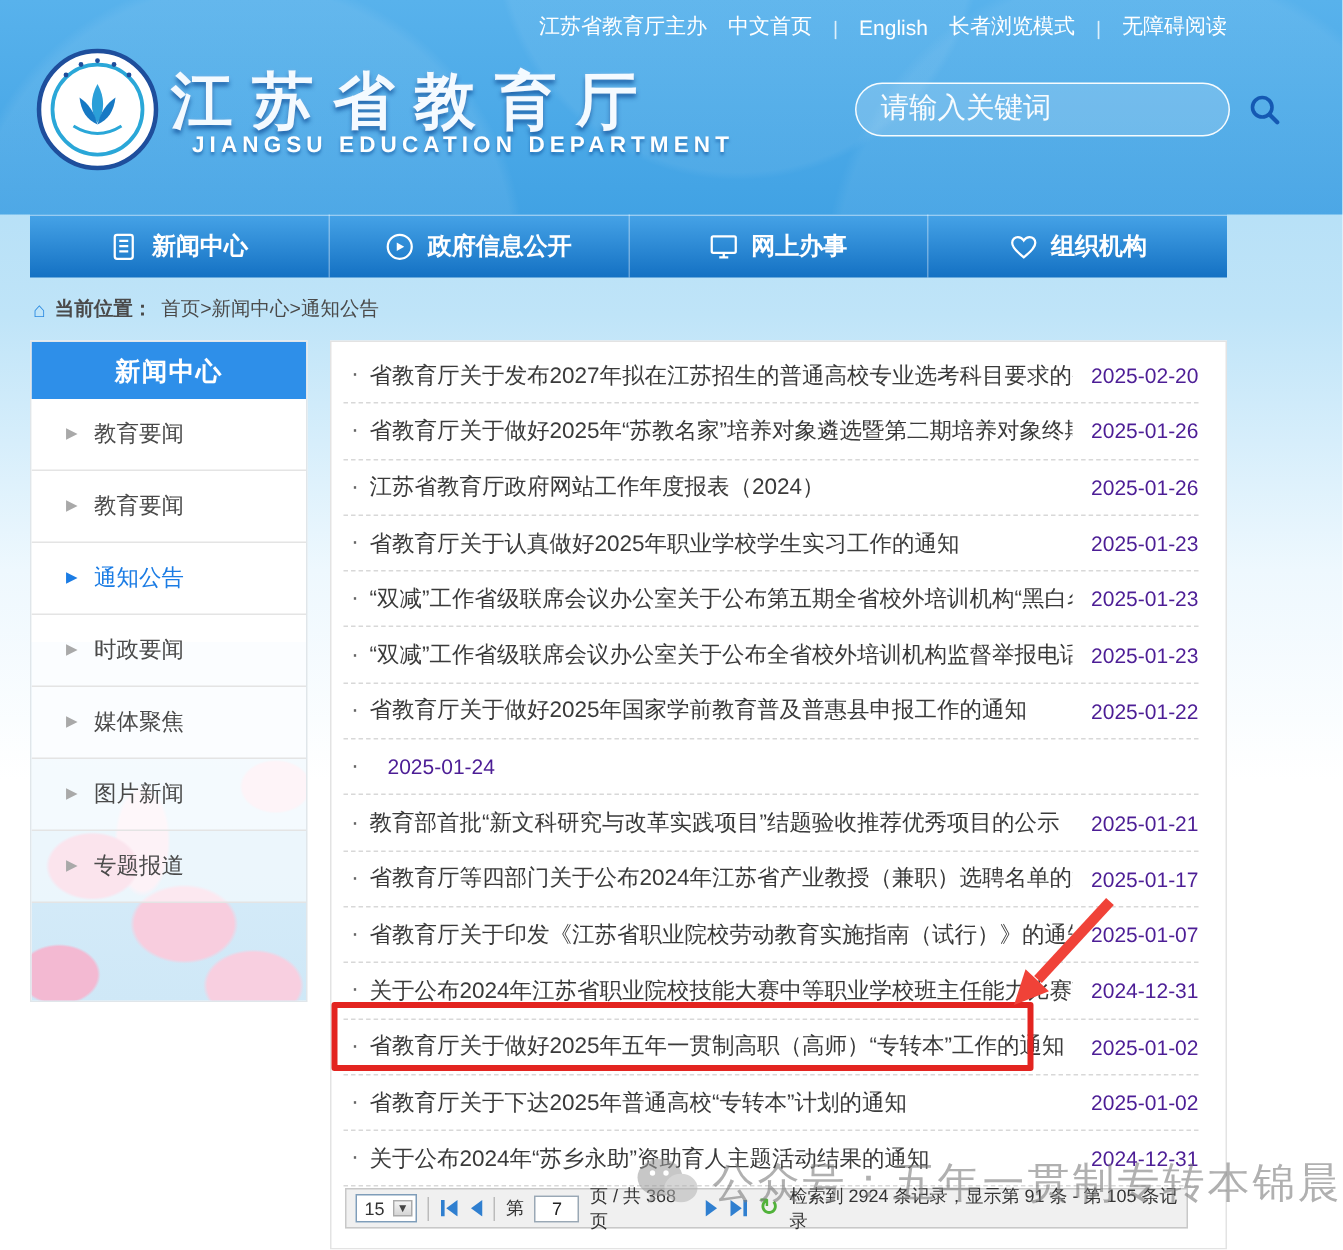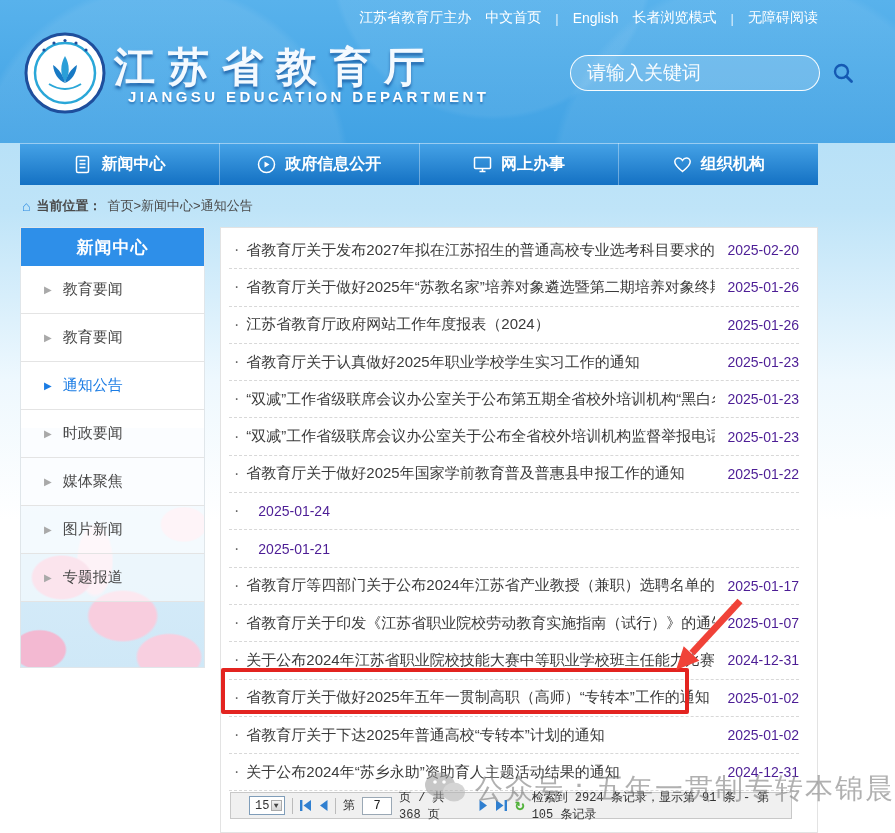--- a/index.html
+++ b/index.html
@@ -112,21 +112,21 @@
   .row .d { flex:none; margin-left:12px; font-size:14px; color:#4c1d95; }
   .hl-box {
     position:absolute; left:221px; top:668px; width:468px; height:46px;
     border:4px solid #e32420; border-radius:2px; z-index:6; pointer-events:none;
   }
   .arrow-svg { position:absolute; left:0; top:0; z-index:7; pointer-events:none; }
   
   .pager {
     position:absolute; left:230px; top:792px; width:562px; height:27px; z-index:3;
     background:#f0f0f0; border:1px solid #c8c8c8; display:flex; align-items:center;
-    gap:7px; padding:0 18px; font-size:12px; color:#333;font-family:Liberation Mono, monospace;
+    gap:7px; padding:0 6px; font-size:12px; color:#333;
   }
   .psize {
     width:43px; height:19px; background:#fff; border:1px solid #7f9db9;
     display:flex; align-items:center; justify-content:space-between; padding:0 2px 0 5px;
     cursor:pointer;
   }
   .psize .caret { font-size:8px; color:#444; background:linear-gradient(#f4f4f4,#d6d6d6); border:1px solid #aaa; padding:0 2px; }
   .vsep { width:1px; height:16px; background:#bbb; }
   .pgico { display:flex; cursor:pointer; }
   .pnum {
@@ -297,20 +297,21 @@
     <span class="dot">·</span>
     <span class="t">省教育厅关于做好2025年国家学前教育普及普惠县申报工作的通知</span>
     <span class="d">2025-01-22</span>
   </div>
   <div class="row">
     <span class="dot">·</span>
     <span class="d">2025-01-24</span>
   </div>
   <div class="row">
     <span class="dot">·</span>
+    <span class="t">教育部首批“新文科研究与改革实践项目”结题验收推荐优秀项目的公示</span>
     <span class="d">2025-01-21</span>
   </div>
   <div class="row">
     <span class="dot">·</span>
     <span class="t">省教育厅等四部门关于公布2024年江苏省产业教授（兼职）选聘名单的通知</span>
     <span class="d">2025-01-17</span>
   </div>
   <div class="row">
     <span class="dot">·</span>
     <span class="t">省教育厅关于印发《江苏省职业院校劳动教育实施指南（试行）》的通知</span>

